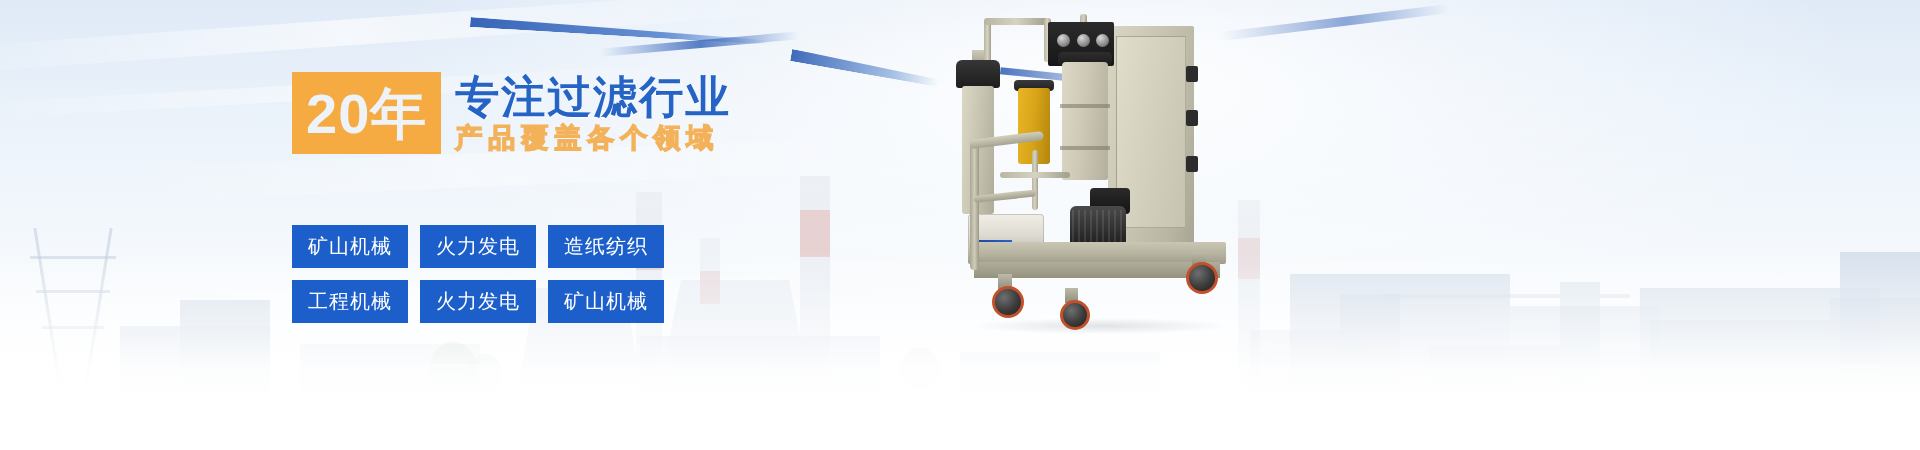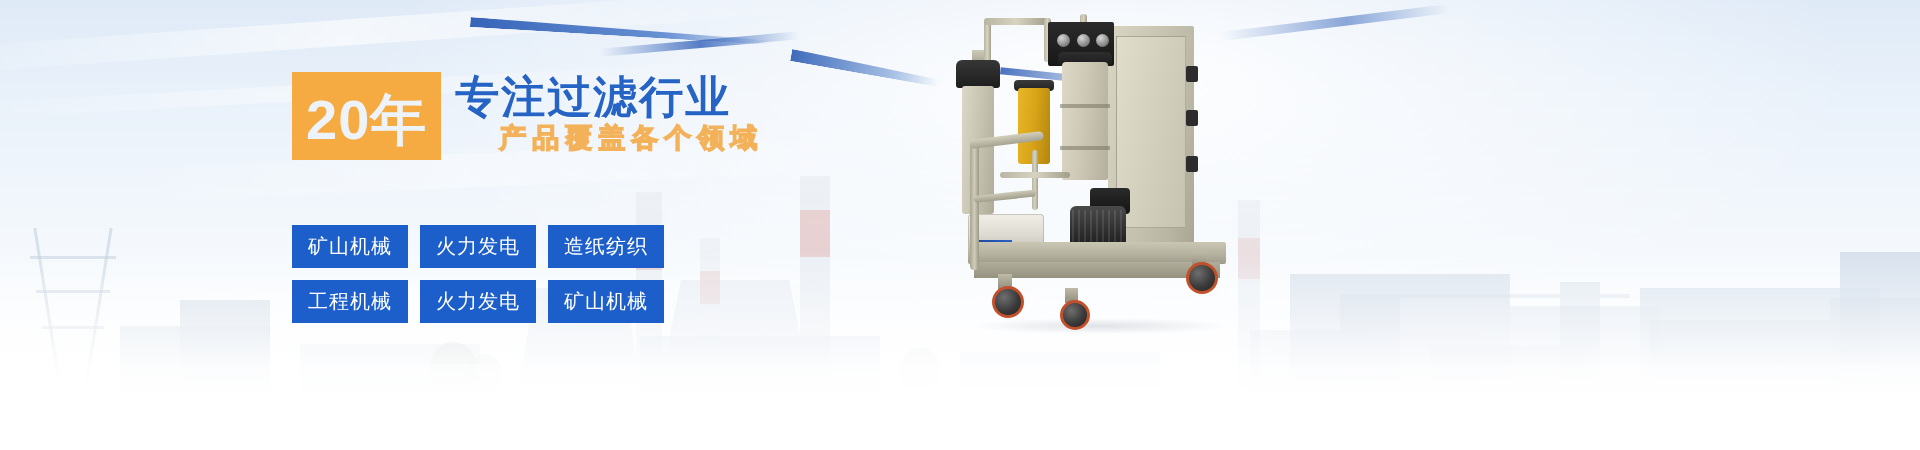--- a/index.html
+++ b/index.html
@@ -182,21 +182,21 @@
     gap: 14px;
   }
 
   .years-badge {
     background: #f5ab42;
     color: #eef3fa;
     font-size: 56px;
     line-height: 1;
     font-weight: 700;
     letter-spacing: 1px;
-    padding: 20px 14px 12px 14px;
+    padding: 14px 14px 12px 14px;
     white-space: nowrap;
     font-family: "Liberation Sans", "DejaVu Sans", sans-serif;
   }
 
   .headline-col { padding-top: 2px; }
 
   .headline {
     color: #2563c4;
     font-size: 44px;
     line-height: 1.05;
@@ -209,21 +209,20 @@
   .subhead {
     margin-top: 4px;
     font-size: 27px;
     line-height: 1.1;
     font-weight: 700;
     letter-spacing: 6px;
     white-space: nowrap;
     color: rgba(255,255,255,0.0);
     -webkit-text-stroke: 1.4px #f3b259;
     text-shadow: none;
-    margin-left: 44px;
   }
 
   
   .tags {
     position: absolute;
     left: 292px;
     top: 225px;
     width: 620px;
   }
   .tag-row {

